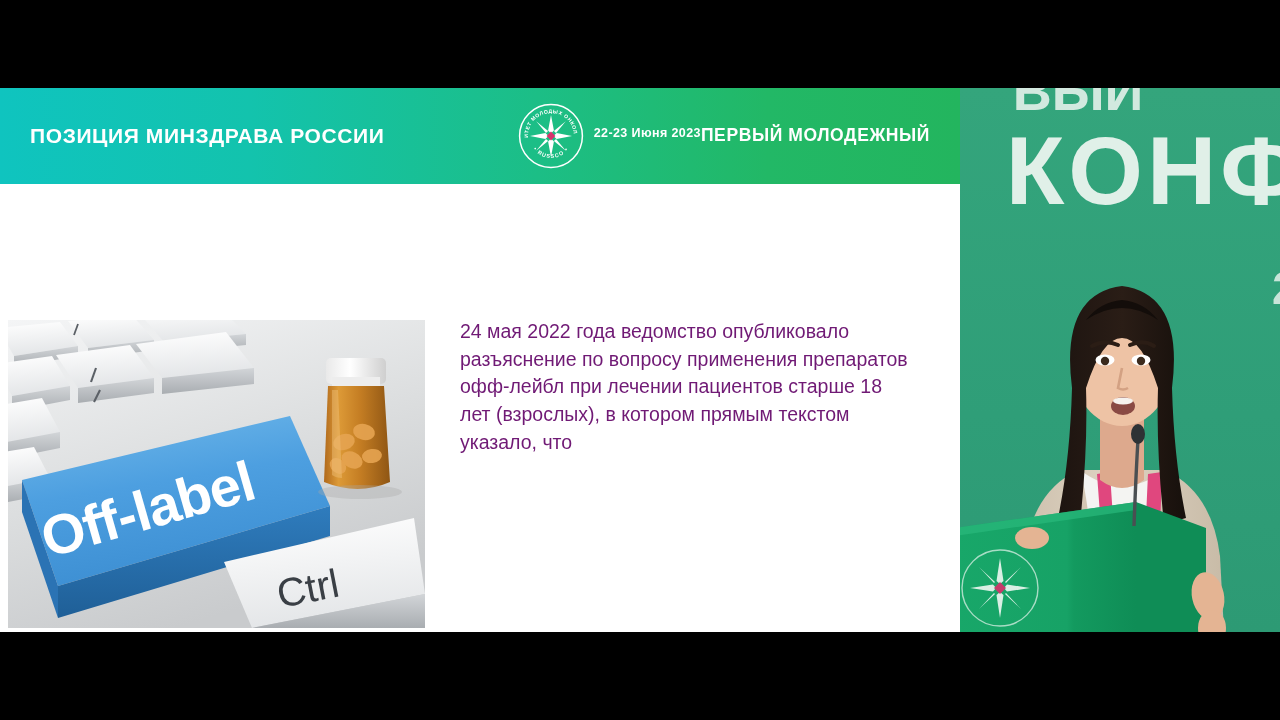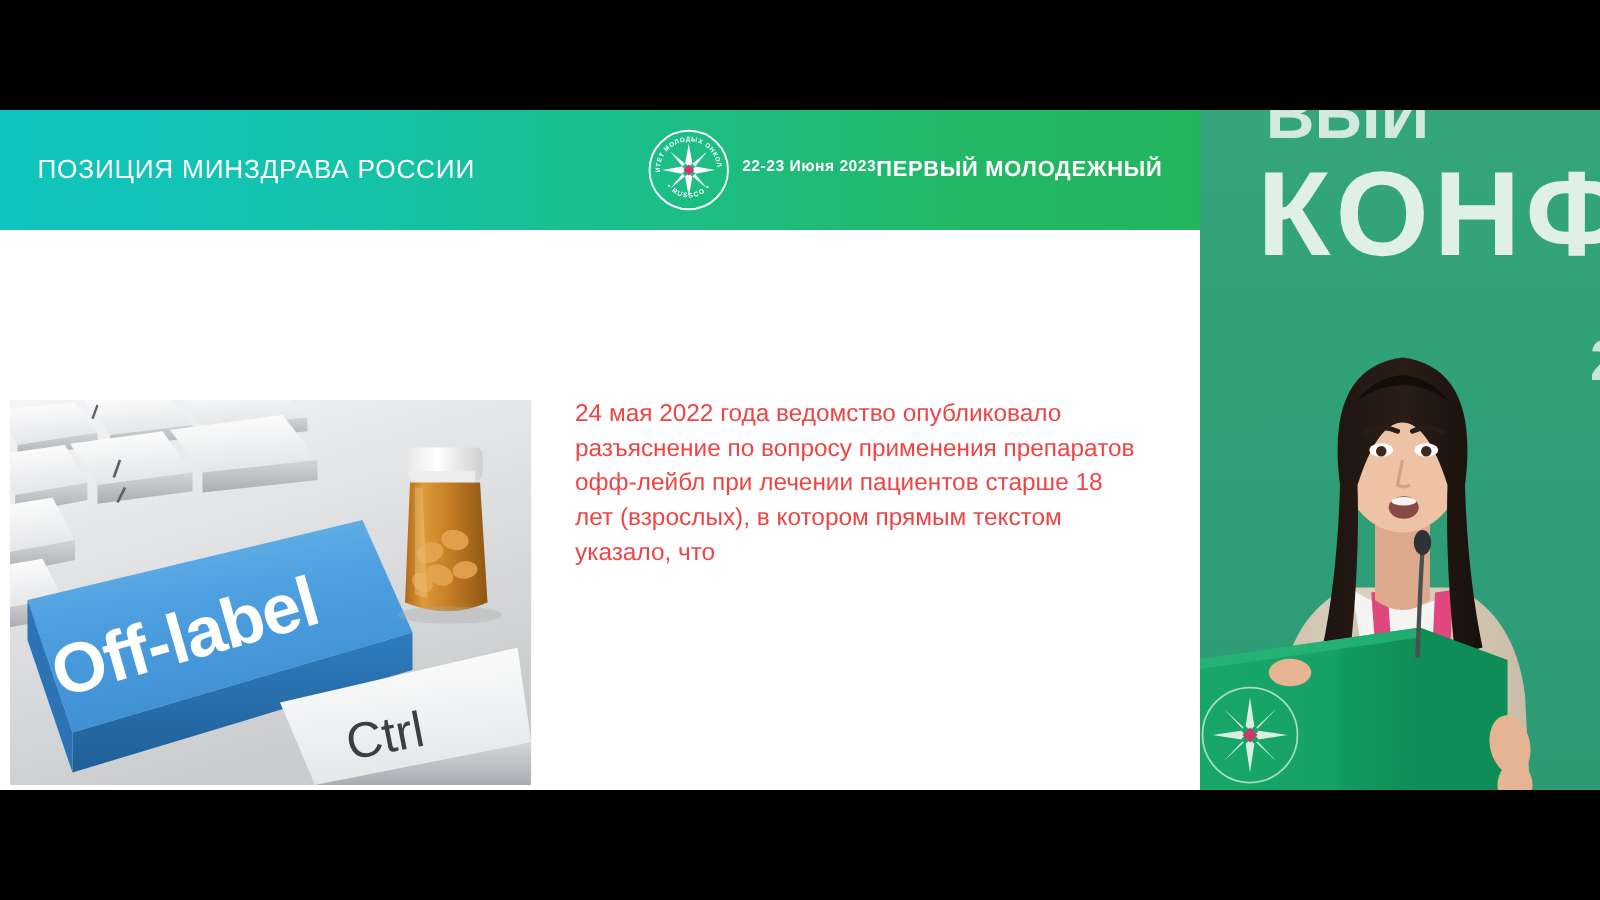--- a/index.html
+++ b/index.html
@@ -22,21 +22,21 @@
   }
 
   
   #slide-header {
     position:absolute; left:0; top:0; width:960px; height:96px;
     background:linear-gradient(90deg,#0fc4bf 0%, #13c3ad 26%, #1cbe86 56%, #22b866 80%, #23b55e 100%);
     display:flex; align-items:center;
   }
   #slide-title {
     position:absolute; left:30px; top:50%; transform:translateY(-50%);
-    color:#ffffff; font-size:21px; font-weight:normal; letter-spacing:0.6px;
+    color:#ffffff; font-size:21px; font-weight:bold; letter-spacing:0.6px;
     white-space:nowrap;
   }
 
   
   #logo-lockup {
     position:absolute; right:30px; top:50%; transform:translateY(-50%);
     display:flex; align-items:center; gap:10px;
   }
   #emblem { width:66px; height:66px; position:relative; flex:0 0 auto; }
   #logo-text { display:flex; flex-direction:row; line-height:1; }
@@ -58,21 +58,21 @@
     position:absolute; left:8px; top:136px; width:417px; height:308px;
     overflow:hidden; background:#e8e9ea;
   }
   #photo svg { display:block; width:100%; height:100%; }
 
   
   #text-col {
     position:absolute; left:460px; top:134px; width:452px;
   }
   #para-intro {
-    color:#ef4444; font-size:19.5px; line-height:1.42; font-weight:normal;
+    color:#701a75; font-size:19.5px; line-height:1.42; font-weight:normal;
   }
   #quote {
     margin-top:17px;
     color:#1d6a75; font-size:19.5px; line-height:1.42; font-style:italic;
   }
   #quote .em { font-weight:bold; text-decoration:underline; }
 
   
   #video {
     position:absolute; left:960px; top:88px; width:320px; height:544px;

